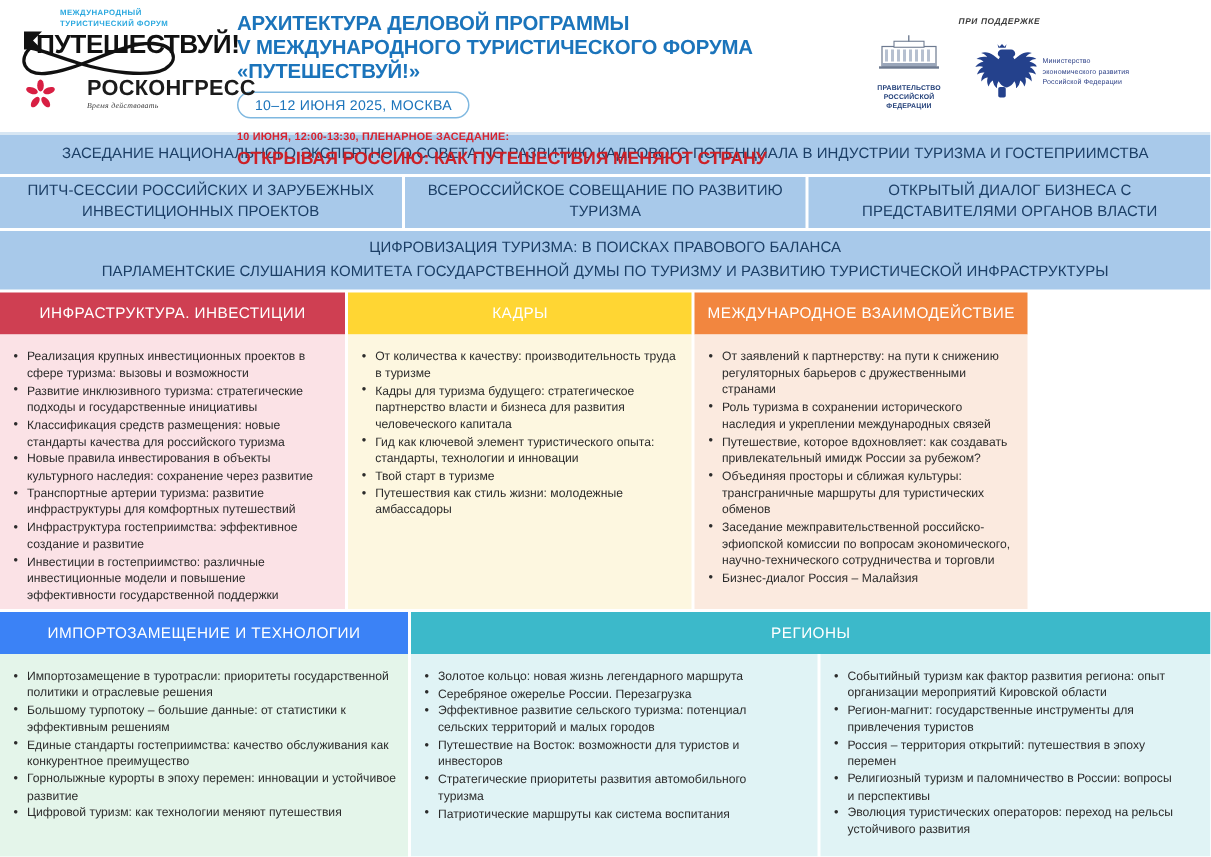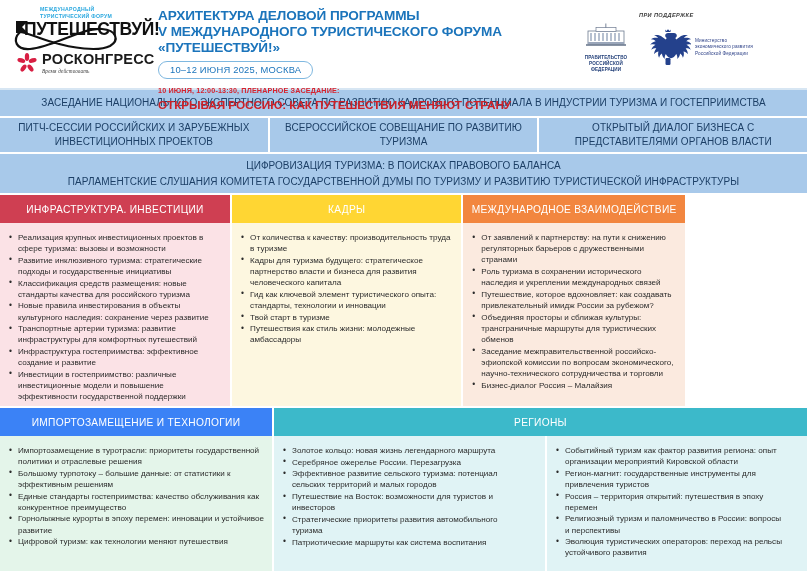--- a/index.html
+++ b/index.html
@@ -57,21 +57,21 @@
     width: 120px;
     height: 34px;
   }
   .rk-block {
     margin-top: 13px;
     margin-left: 8px;
     display: flex;
     align-items: center;
   }
   .rk-flower { width: 22px; height: 22px; flex: 0 0 22px; }
-  .rk-text { margin-left: 4px; }
+  .rk-text { margin-left: 20px; }
   .rk-name {
     font-size: 14.5px;
     font-weight: bold;
     color: #1b1b1b;
     letter-spacing: 0.2px;
     line-height: 1;
   }
   .rk-tag {
     font-size: 5.2px;
     color: #3a3a3a;

